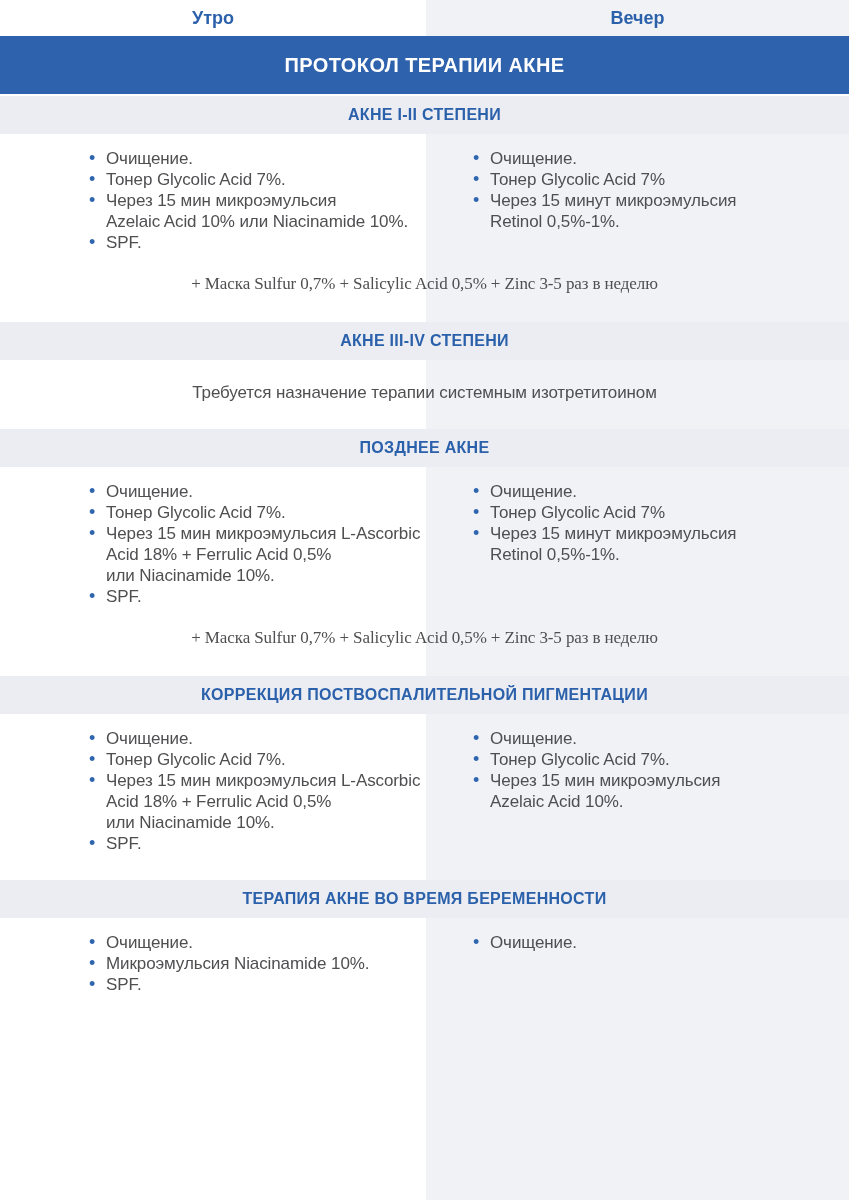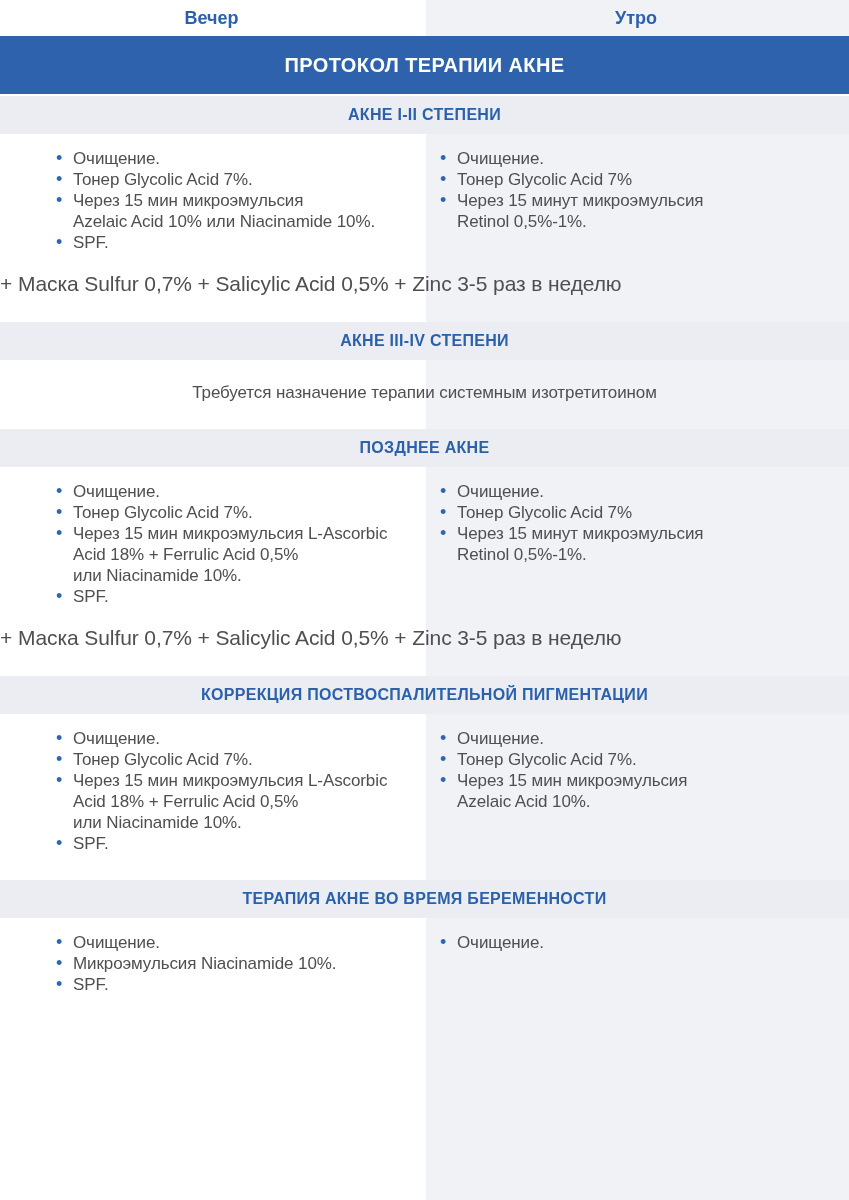--- a/index.html
+++ b/index.html
@@ -22,55 +22,55 @@
   .title-band {
     height: 60px; background: #2e62ac; border-bottom: 2px solid #ffffff;
     display: flex; align-items: center; justify-content: center;
     color: #ffffff; font-weight: 700; font-size: 20px; letter-spacing: 0.4px;
   }
   .section-band {
     height: 38px; background: #ebedf2;
     display: flex; align-items: center; justify-content: center;
     color: #2b61ab; font-weight: 700; font-size: 16px; letter-spacing: 0.3px;
   }
-  .list-row { display: flex; padding-top: 14px; }
+  .list-row { display: flex; padding-top: 14px; margin-left: 33px; }
   .list-row.pad-bottom { padding-bottom: 26px; }
   .list-col { min-width: 0; }
   .list-col.morning { flex: 0 0 426px; padding-left: 55px; }
   .list-col.evening { flex: 1 1 auto; padding-left: 13px; }
   ul.treatment-list { list-style: none; margin: 0; padding: 0; }
   ul.treatment-list li {
     position: relative; padding-left: 18px;
     font-size: 17px; line-height: 21px; letter-spacing: -0.1px;
     color: #4f4f52; white-space: pre;
   }
   ul.treatment-list li::before {
     content: "\2022";
     position: absolute; left: 1px; top: 0;
     color: #2f66b0; font-size: 18px;
   }
   .note {
-    margin: 20px 0 28px;
-    font-size: 21px; line-height: 21px; letter-spacing: -0.1px; color: #4f4f52;
+    text-align: center; margin: 20px 0 28px;
+    font-size: 17px; line-height: 21px; letter-spacing: -0.1px; color: #4f4f52; font-family: Liberation Serif, serif;
   }
   .message {
     text-align: center; padding: 22px 8px 26px;
     font-size: 17px; line-height: 21px; letter-spacing: -0.1px; color: #4f4f52;
   }
 </style>
 </head>
 <body>
 
 <div class="page">
   <header class="col-header-row">
+    <div class="col-header morning">
+      <span>Утро</span>
+    </div>
     <div class="col-header evening">
       <span>Вечер</span>
-    </div>
-    <div class="col-header morning">
-      <span>Утро</span>
     </div>
   </header>
 
   <div class="title-band">ПРОТОКОЛ ТЕРАПИИ АКНЕ</div>
 
   <main id="sections">
       <div class="section-band">АКНЕ I-II СТЕПЕНИ</div>
       <div class="list-row">
         <div class="list-col morning">
           <ul class="treatment-list">

